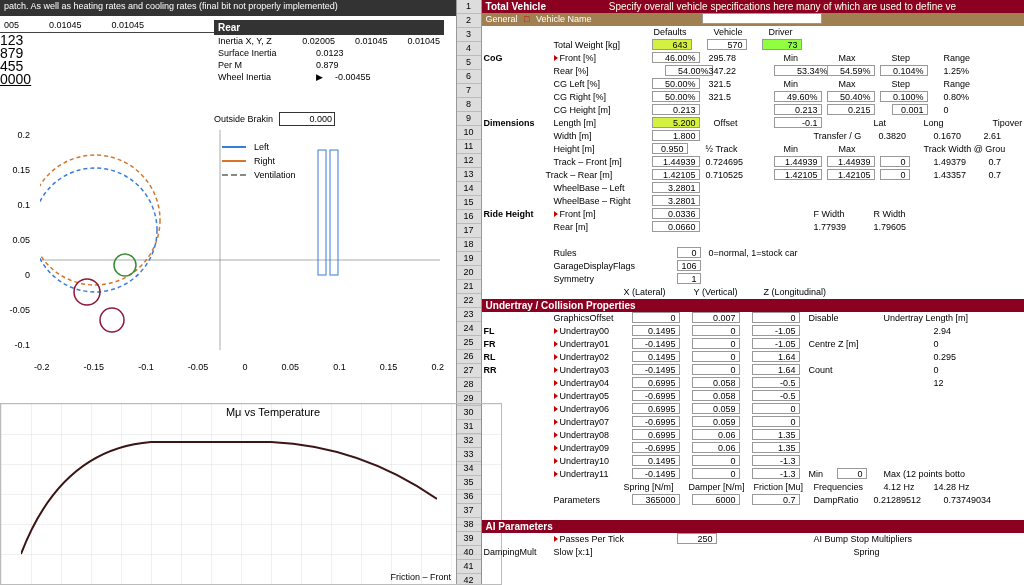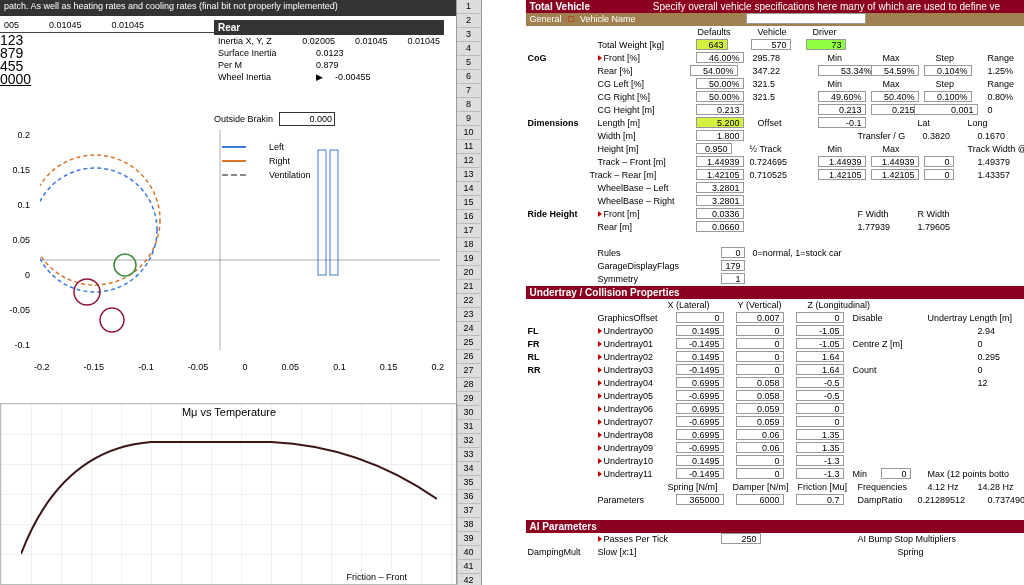--- a/index.html
+++ b/index.html
@@ -92,21 +92,21 @@
     border: 1px solid #333;
     padding: 1px 2px;
   }
   .legend {
     position: absolute;
     top: 140px;
     left: 222px;
     font-size: 9px;
     line-height: 14px;
   }
-  .legend-item { display: flex; align-items: center; gap: 23px; }
+  .legend-item { display: flex; align-items: center; gap: 8px; }
   .legend-line {
     width: 24px;
     height: 0;
     border-top-width: 2px;
     border-top-style: solid;
   }
   .scatter-plot {
     position: absolute;
     top: 130px;
     left: 0;
@@ -146,20 +146,21 @@
     position: absolute;
     bottom: 0;
     left: 0;
     width: 456px;
     height: 180px;
     border: 1px solid #bbb;
     background:
       linear-gradient(to right, rgba(0,0,0,0.06) 1px, transparent 1px),
       linear-gradient(to bottom, rgba(0,0,0,0.06) 1px, transparent 1px);
     background-size: 30px 30px;
+    padding-left: 44px;
   }
   .mu-title {
     text-align: center;
     font-size: 11px;
     padding-top: 2px;
   }
   .mu-curve {
     position: absolute;
     left: 20px;
     top: 20px;
@@ -182,21 +183,20 @@
   }
   .row-num {
     height: 13px;
     line-height: 13px;
     border-bottom: 1px solid #bbb;
   }
   .sheet {
     flex: 1;
     position: relative;
     overflow: hidden;
-    padding-left: 44px;
   }
   .srow {
     height: 13px;
     line-height: 13px;
     font-size: 9px;
     white-space: nowrap;
     position: relative;
   }
   .section-header {
     background: #8b0020;
@@ -412,38 +412,38 @@
       <span style="margin-left:4px">Vehicle Name</span>
       <span class="cell" style="position:absolute;left:220px;width:120px;text-align:left;background:#fff">FISI2012</span>
     </div>
     <div class="srow">
       <span class="label col-defaults">Defaults</span>
       <span class="label col-vehicle">Vehicle</span>
       <span class="label col-driver">Driver</span>
     </div>
     <div class="srow">
       <span class="label" style="position:absolute;left:70px">Total Weight [kg]</span>
-      <span class="cell hl" style="position:absolute;left:170px;width:32px">643</span>
+      <span class="cell hl" style="position:absolute;left:170px;width:40px">643</span>
       <span class="cell" style="position:absolute;left:225px;width:40px">570</span>
       <span class="cell green" style="position:absolute;left:280px;width:40px">73</span>
     </div>
 
     <div class="srow">
       <span class="label" style="position:absolute;left:0;font-weight:bold">CoG</span>
       <span class="label red-tri" style="position:absolute;left:70px">Front [%]</span>
       <span class="cell" style="position:absolute;left:170px;width:48px">46.00%</span>
       <span class="label" style="position:absolute;left:225px">295.78</span>
       <span class="label col-min">Min</span>
       <span class="label col-max">Max</span>
       <span class="label col-step">Step</span>
       <span class="label col-range">Range</span>
     </div>
     <div class="srow">
       <span class="label" style="position:absolute;left:70px">Rear [%]</span>
-      <span class="cell" style="position:absolute;left:164px;width:48px">54.00%</span>
+      <span class="cell" style="position:absolute;left:183px;width:48px">54.00%</span>
       <span class="label" style="position:absolute;left:225px">347.22</span>
       <span class="cell" style="position:absolute;left:292px;width:58px">53.34%</span>
       <span class="cell" style="position:absolute;left:345px;width:48px">54.59%</span>
       <span class="cell" style="position:absolute;left:398px;width:48px">0.104%</span>
       <span class="label" style="position:absolute;left:460px">1.25%</span>
     </div>
     <div class="srow">
       <span class="label" style="position:absolute;left:70px">CG Left [%]</span>
       <span class="cell" style="position:absolute;left:170px;width:48px">50.00%</span>
       <span class="label" style="position:absolute;left:225px">321.5</span>
@@ -459,21 +459,21 @@
       <span class="cell" style="position:absolute;left:292px;width:48px">49.60%</span>
       <span class="cell" style="position:absolute;left:345px;width:48px">50.40%</span>
       <span class="cell" style="position:absolute;left:398px;width:48px">0.100%</span>
       <span class="label" style="position:absolute;left:460px">0.80%</span>
     </div>
     <div class="srow">
       <span class="label" style="position:absolute;left:70px">CG Height [m]</span>
       <span class="cell" style="position:absolute;left:170px;width:48px">0.213</span>
       <span class="cell" style="position:absolute;left:292px;width:48px">0.213</span>
       <span class="cell" style="position:absolute;left:345px;width:48px">0.215</span>
-      <span class="cell" style="position:absolute;left:388px;width:64px">0.001</span>
+      <span class="cell" style="position:absolute;left:410px;width:36px">0.001</span>
       <span class="label" style="position:absolute;left:460px">0</span>
     </div>
 
     <div class="srow">
       <span class="label" style="position:absolute;left:0;font-weight:bold">Dimensions</span>
       <span class="label" style="position:absolute;left:70px">Length [m]</span>
       <span class="cell hl" style="position:absolute;left:170px;width:48px">5.200</span>
       <span class="label" style="position:absolute;left:230px">Offset</span>
       <span class="cell" style="position:absolute;left:292px;width:48px">-0.1</span>
       <span class="label" style="position:absolute;left:390px">Lat</span>
@@ -538,32 +538,32 @@
       <span class="label" style="position:absolute;left:390px">1.79605</span>
     </div>
     <div class="srow"></div>
     <div class="srow">
       <span class="label" style="position:absolute;left:70px">Rules</span>
       <span class="cell" style="position:absolute;left:195px;width:24px">0</span>
       <span class="label" style="position:absolute;left:225px">0=normal, 1=stock car</span>
     </div>
     <div class="srow">
       <span class="label" style="position:absolute;left:70px">GarageDisplayFlags</span>
-      <span class="cell" style="position:absolute;left:195px;width:24px">179</span>
+      <span class="cell" style="position:absolute;left:195px;width:24px">106</span>
     </div>
     <div class="srow">
       <span class="label" style="position:absolute;left:70px">Symmetry</span>
       <span class="cell" style="position:absolute;left:195px;width:24px">1</span>
     </div>
-    <div class="srow section-header">Undertray / Collision Properties</div>
     <div class="srow">
       <span class="label" style="position:absolute;left:140px">X (Lateral)</span>
       <span class="label" style="position:absolute;left:210px">Y (Vertical)</span>
       <span class="label" style="position:absolute;left:280px">Z (Longitudinal)</span>
     </div>
+    <div class="srow section-header">Undertray / Collision Properties</div>
     <div class="srow">
       <span class="label" style="position:absolute;left:70px">GraphicsOffset</span>
       <span class="cell" style="position:absolute;left:150px;width:48px">0</span>
       <span class="cell" style="position:absolute;left:210px;width:48px">0.007</span>
       <span class="cell" style="position:absolute;left:270px;width:48px">0</span>
       <span class="label" style="position:absolute;left:325px">Disable</span>
       <span class="label" style="position:absolute;left:400px">Undertray Length [m]</span>
     </div>
     <div id="undertray-rows">
         <div class="srow">

